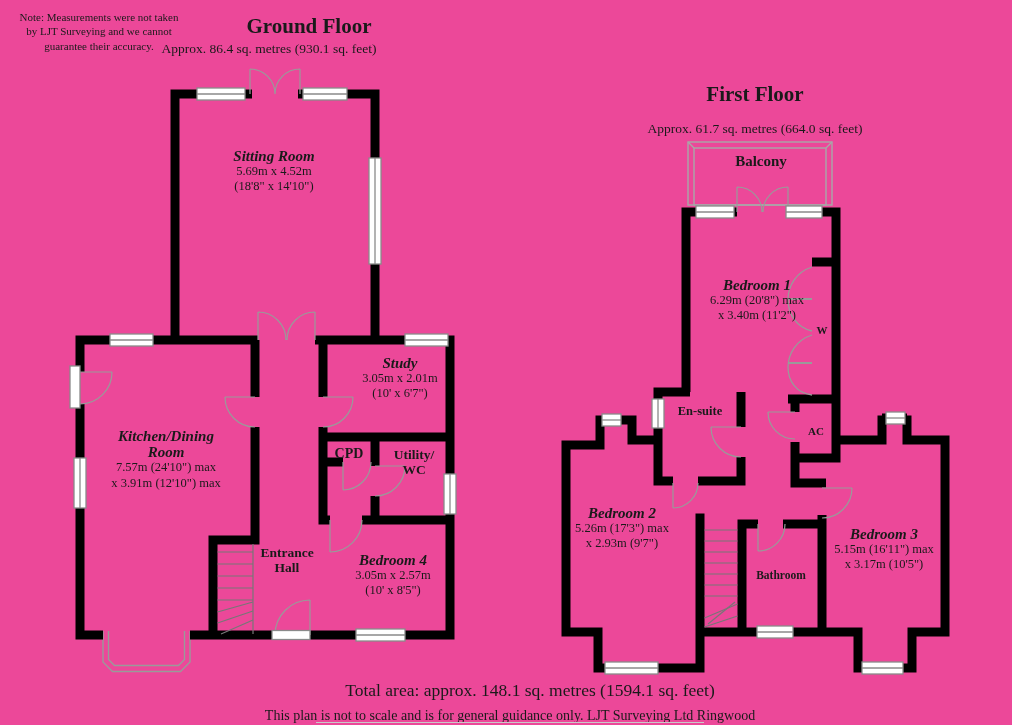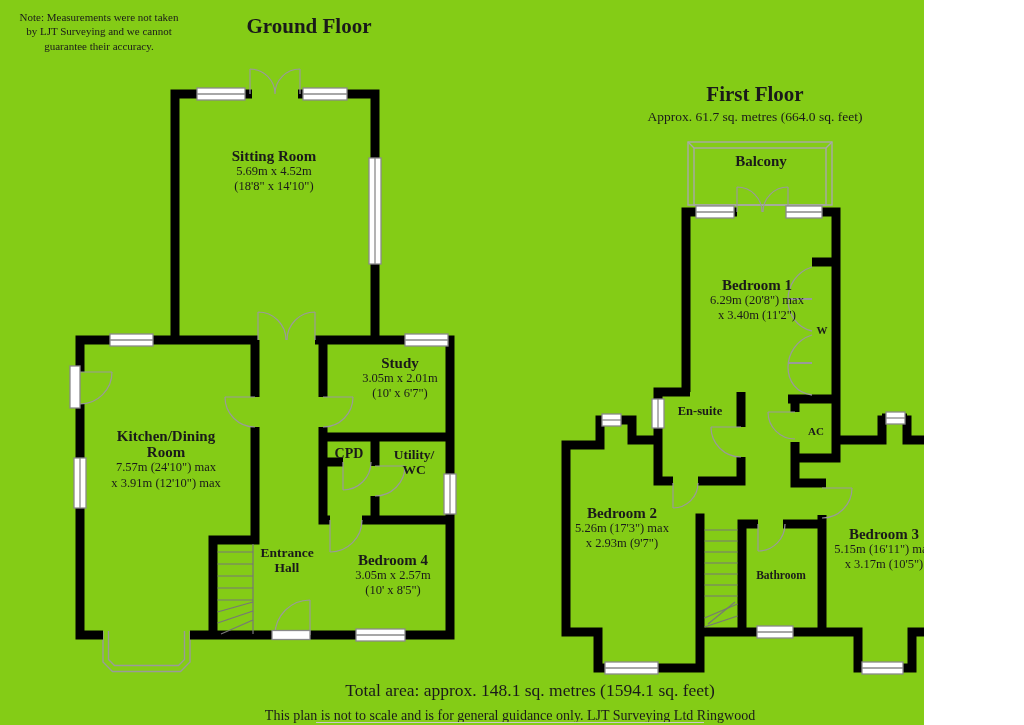--- a/index.html
+++ b/index.html
@@ -1,24 +1,24 @@
 <!DOCTYPE html>
 <html><head>
 <meta charset="utf-8">
 <style>
   html,body{margin:0;padding:0;background:#fff;}
-  #page{position:relative;width:892px;height:725px;background:#84cc16;
-        font-family:"Liberation Serif","DejaVu Serif",serif;color:#1a1a1a;overflow:hidden;padding-left:32px;}
+  #page{position:relative;width:1012px;height:725px;background:#ec4899;
+        font-family:"Liberation Serif","DejaVu Serif",serif;color:#1a1a1a;overflow:hidden;}
   #plan-svg{position:absolute;left:0;top:0;width:1024px;height:725px;}
   .abs{position:absolute;}
   .ctr{transform:translateX(-50%);text-align:center;}
   .note{font-size:11px;line-height:1.3;text-align:center;width:186px;}
   .floor-title{font-size:21px;font-weight:bold;white-space:nowrap;}
   .floor-area{font-size:13.5px;white-space:nowrap;}
-  .room-name{font-weight:bold;font-size:15px;line-height:1.08;}
+  .room-name{font-weight:bold;font-size:15px;line-height:1.08;font-style:italic;}
   .room-dims{font-size:12.5px;line-height:1.22;white-space:nowrap;}
   .small-label{font-weight:bold;white-space:normal;line-height:1.1;}
   .total{font-size:17.5px;white-space:nowrap;}
   .disclaimer{font-size:14px;white-space:nowrap;}
   .rule{position:absolute;height:1px;background:#c9c9c9;}
 </style>
 </head>
 <body>
 
 <div id="page">
@@ -143,23 +143,24 @@
     </g>
   </svg>
 
   <div class="abs note" style="left:6px;top:10px;">
     <div>Note: Measurements were not taken</div>
     <div>by LJT Surveying and we cannot</div>
     <div>guarantee their accuracy.</div>
   </div>
 
   <div class="abs ctr floor-title" style="left:269px;top:14px;margin-left:40px;">Ground Floor</div>
+  <div class="abs ctr floor-area" style="left:269px;top:41px;">Approx. 86.4 sq. metres (930.1 sq. feet)</div>
 
   <div class="abs ctr floor-title" style="left:755px;top:82px;">First Floor</div>
-  <div class="abs ctr floor-area" style="left:755px;top:109px;">Approx. 61.7 sq. metres (664.0 sq. feet)</div>
+  <div class="abs ctr floor-area" style="left:755px;top:121px;">Approx. 61.7 sq. metres (664.0 sq. feet)</div>
 
   <div class="abs ctr" style="left:274px;top:148px;width:90px;">
     <div class="room-name">Sitting Room</div>
     <div class="room-dims">5.69m x 4.52m</div>
     <div class="room-dims">(18'8" x 14'10")</div>
   </div>
   <div class="abs ctr" style="left:166px;top:428px;width:130px;">
     <div class="room-name">Kitchen/Dining Room</div>
     <div class="room-dims">7.57m (24'10") max</div>
     <div class="room-dims">x 3.91m (12'10") max</div>

